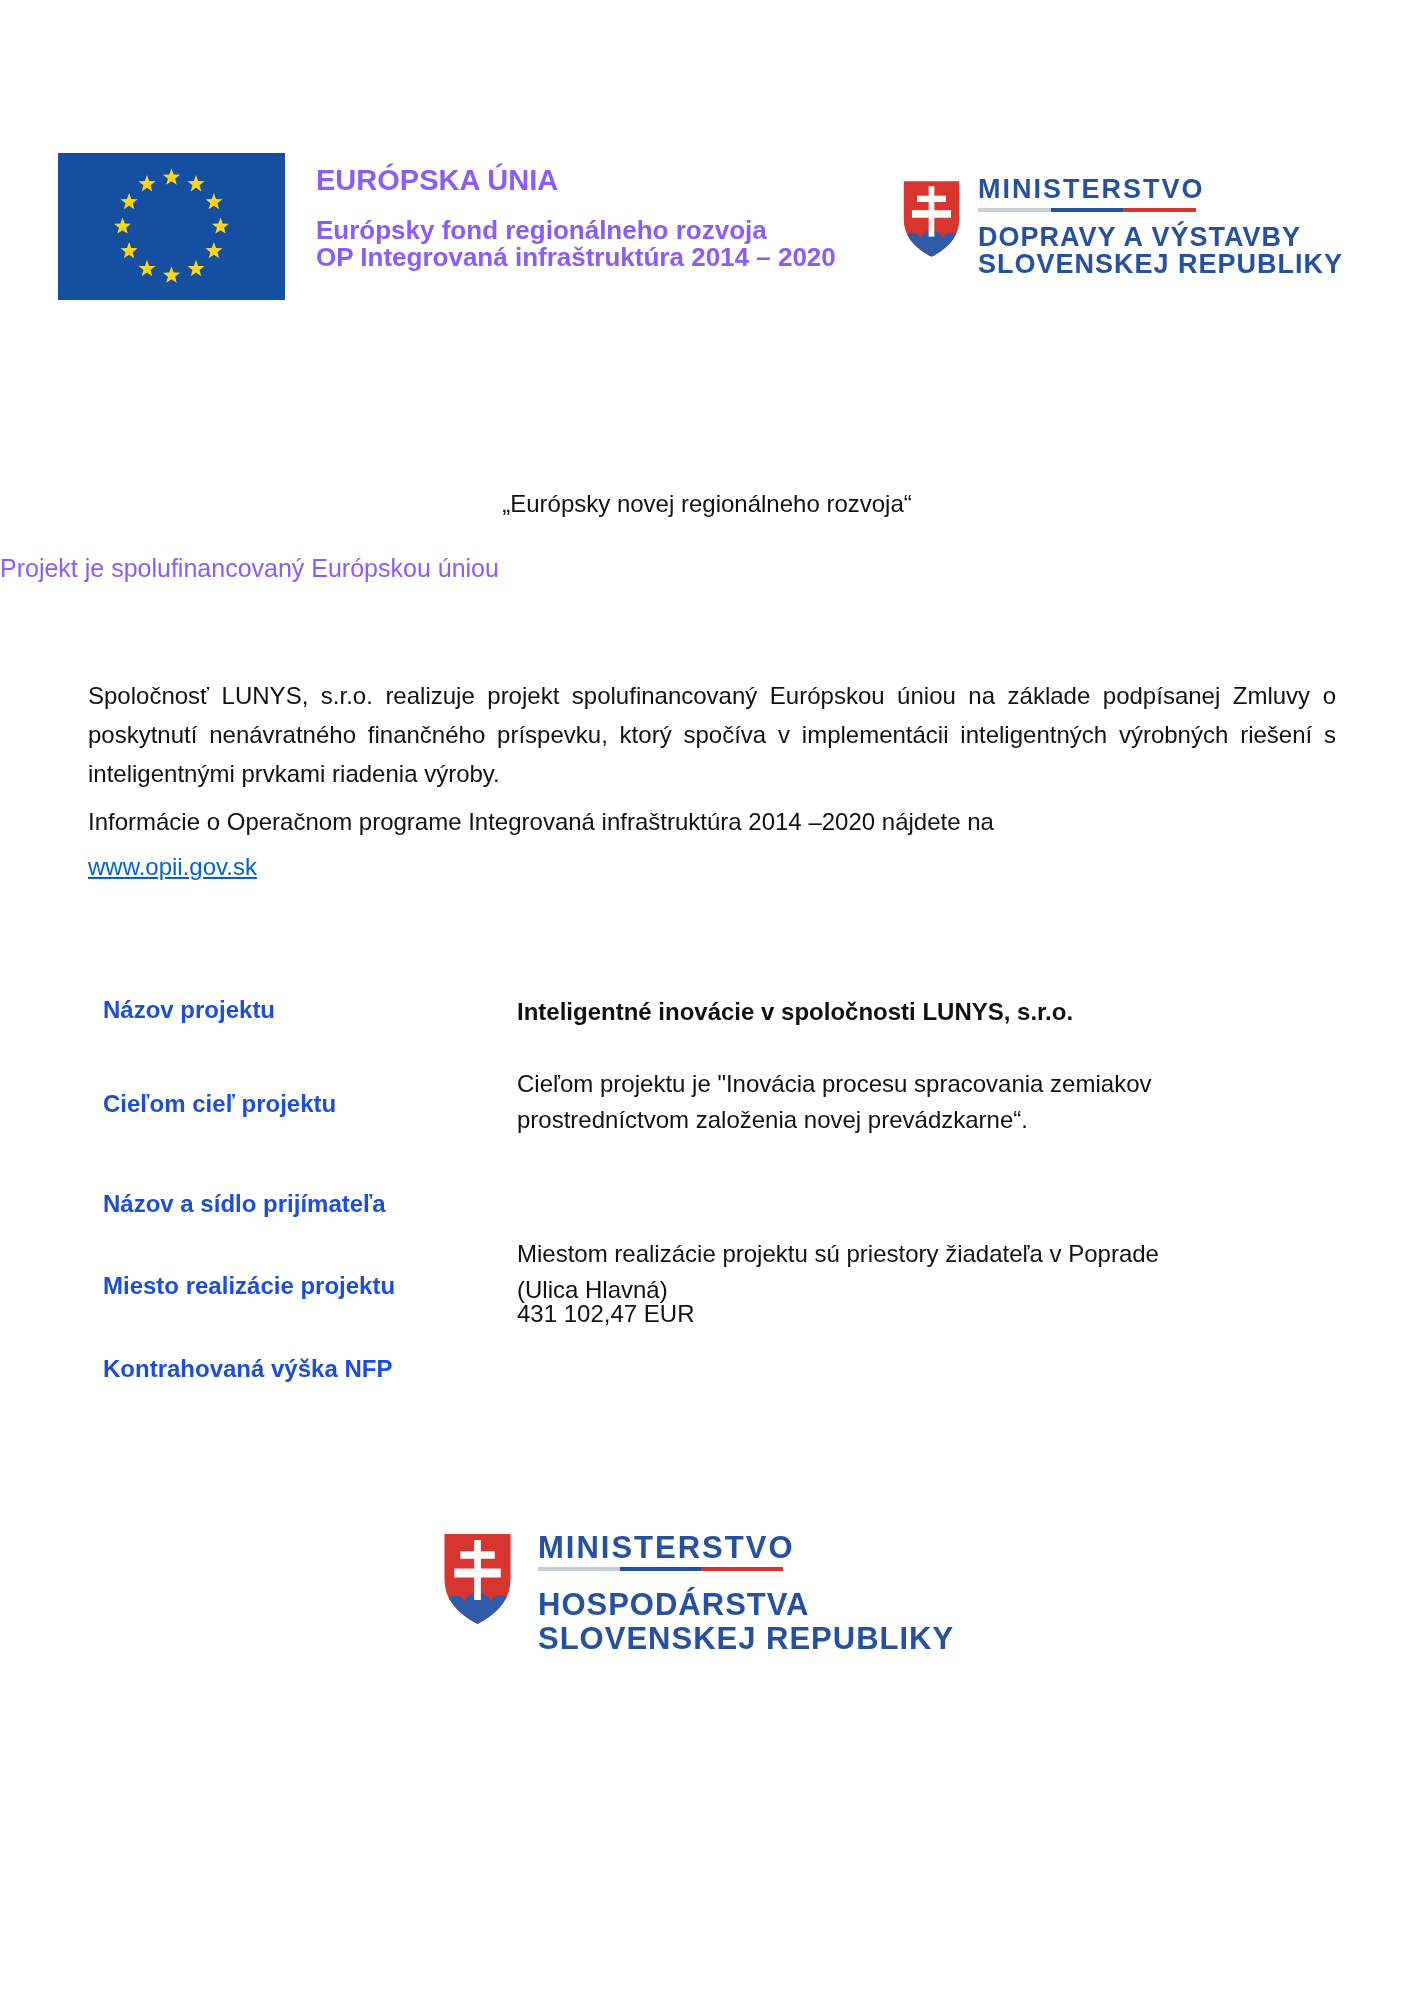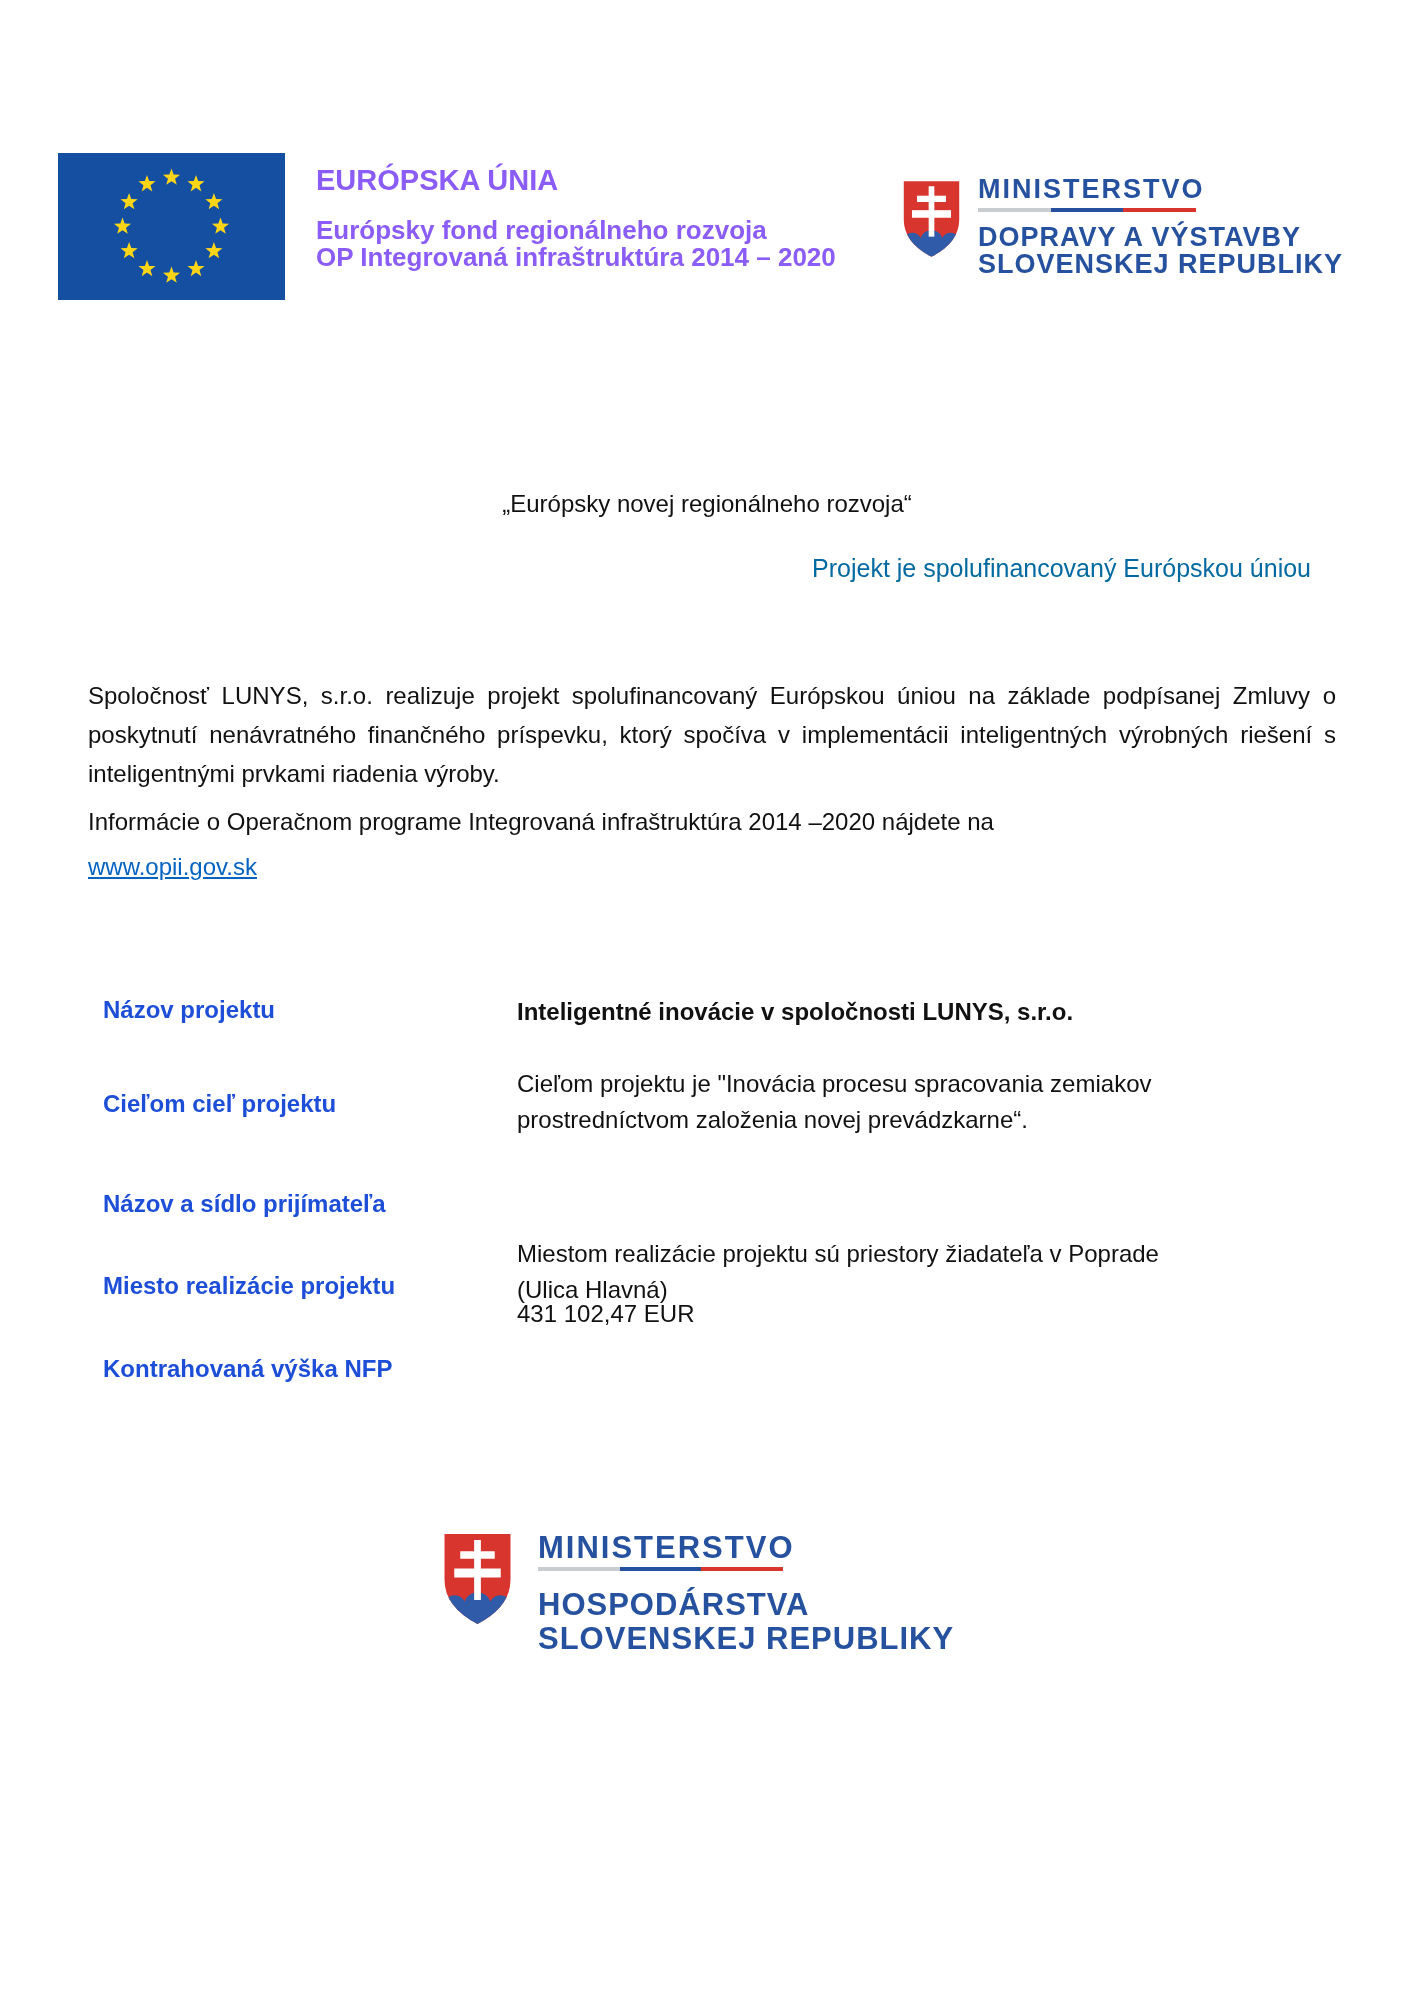--- a/index.html
+++ b/index.html
@@ -40,21 +40,21 @@
 
   .coa-bottom { position: absolute; left: 440px; top: 1530px; width: 75px; height: 98px; }
   .min-bot-text { position: absolute; left: 538px; top: 1532px; color: #26519f; font-weight: bold; }
   .min-bot-text .l1 { font-size: 31px; line-height: 31px; letter-spacing: 2px; }
   .min-bot-text .rule { width: 245px; height: 4px; margin-top: 4px; }
   .min-bot-text .l2 { font-size: 31px; line-height: 33px; letter-spacing: 1px; margin-top: 17px; }
   .min-bot-text .l3 { font-size: 31px; line-height: 33px; letter-spacing: 1px; margin-top: 1px; }
 
   
   .fund-quote { position: absolute; left: 0; width: 1414px; top: 490px; text-align: center; font-size: 24px; color: #111111; }
-  .cofinanced { position: absolute; left: 0; width: 1311px; top: 554px; text-align: right; font-size: 25px; color: #0369a1; }
+  .cofinanced { position: absolute; left: 0; width: 1311px; top: 554px; text-align: left; font-size: 25px; color: #8b5cf6; }
 
   
   .para1 { position: absolute; left: 88px; top: 676px; width: 1248px; font-size: 24px; line-height: 39px; text-align: justify; color: #111111; }
   .para2 { position: absolute; left: 88px; top: 806px; width: 1248px; font-size: 24px; line-height: 32px; color: #111111; }
   .opii-link { position: absolute; left: 88px; top: 853px; font-size: 24px; color: #0563c1; text-decoration: underline; cursor: pointer; }
 
   
   .dl { position: absolute; left: 103px; font-size: 24px; font-weight: bold; color: #1d4ed8; white-space: nowrap; }
   .dv { position: absolute; left: 517px; width: 690px; font-size: 24px; line-height: 36px; color: #111111; }
   .dv.bold { font-weight: bold; white-space: nowrap; }

